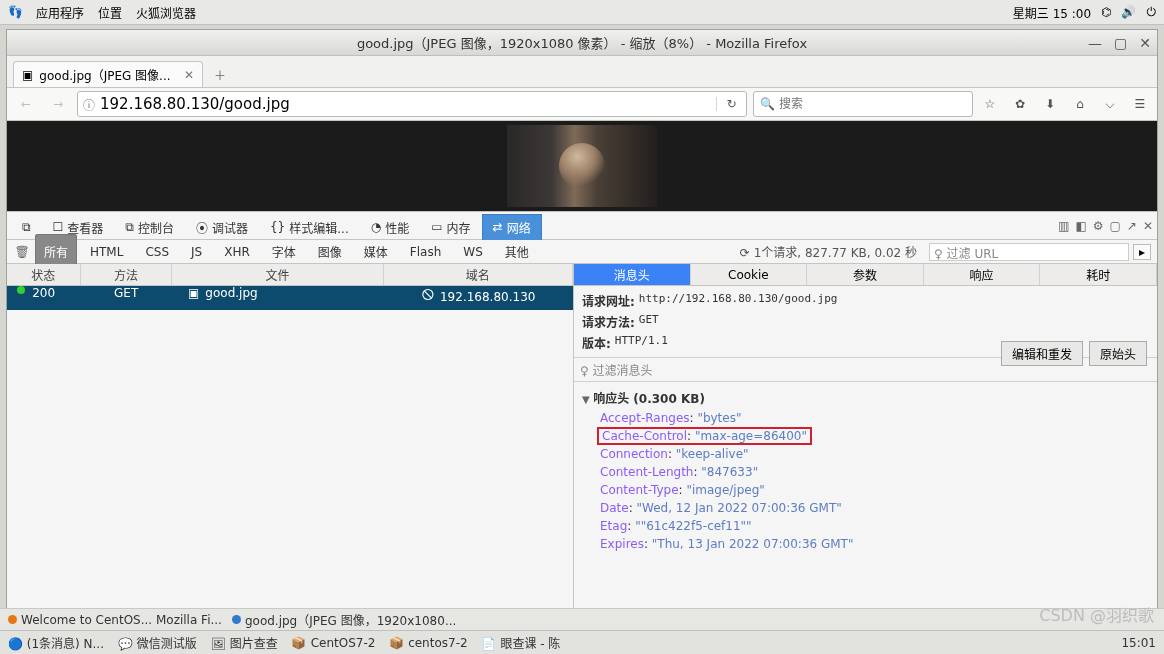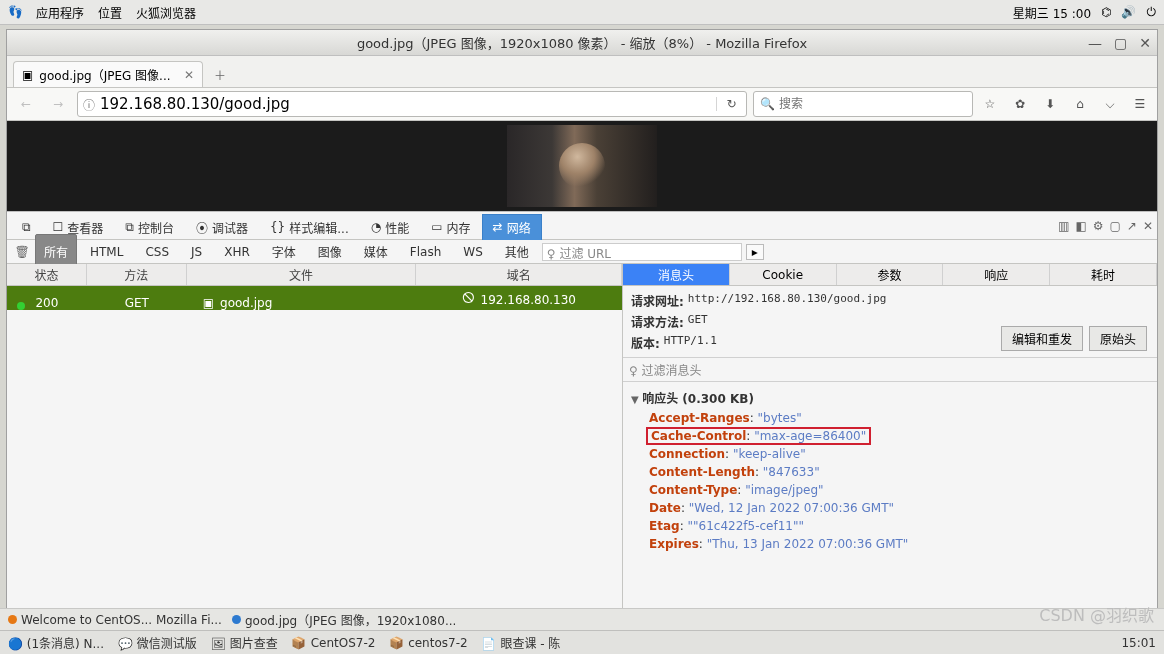--- a/index.html
+++ b/index.html
@@ -39,44 +39,44 @@
 .dt-tabbar .right{display:flex;gap:6px;align-items:center;color:#666;}
 .dt-filterbar{height:24px;display:flex;align-items:center;border-bottom:1px solid #c5c5c2;padding:0 6px;gap:4px;}
 .dt-filterbar .fbtn{padding:8px 8px;border:1px solid transparent;border-radius:2px;color:#333;}
 .dt-filterbar .fbtn.all{background:#888;color:#fff;border-color:#777;}
 .dt-filterbar .trash{color:#666;width:18px;text-align:center;}
 .dt-filterbar .summary{flex:1;text-align:right;color:#555;padding-right:8px;}
 .dt-filterbar .summary::before{content:"⟳ ";}
 .dt-filterbar .filterurl{border:1px solid #ccc;background:#fff;width:200px;height:18px;padding:0 4px;color:#888;}
 .dt-filterbar .play{width:18px;text-align:center;border:1px solid #bbb;background:#fafafa;}
 .split { flex:1; display:flex; min-height:0;}
-.reqlist { width:616px; border-right:1px solid #c5c5c2; display:flex; flex-direction:column;}
+.reqlist { width:567px; border-right:1px solid #c5c5c2; display:flex; flex-direction:column;}
 .reqhead { display:flex; height:22px; background:#edeceb; border-bottom:1px solid #c5c5c2;}
 .reqhead div{border-right:1px solid #d0d0d0;display:flex;align-items:center;justify-content:center;color:#444;}
 .c-state{width:80px;} .c-meth{width:100px;} .c-file{width:230px;} .c-dom{width:206px;}
-.reqrow{display:flex;height:24px;background:#4d7c0f;color:#fff;align-items:flex-end;}
+.reqrow{display:flex;height:24px;background:#0c4a6e;color:#fff;align-items:flex-start;}
 .reqrow .c-state,.reqrow .c-meth,.reqrow .c-file,.reqrow .c-dom{display:flex;align-items:center;justify-content:center;gap:6px;}
 .reqrow .c-file{justify-content:flex-start;padding-left:16px;}
 .reqrow .dot{width:8px;height:8px;border-radius:50%;background:#33d033;display:inline-block;position:absolute;left:10px;}
 .detail { flex:1; display:flex; flex-direction:column; min-width:0;}
 .det-tabs{height:22px;display:flex;background:#edeceb;border-bottom:1px solid #c5c5c2;}
 .det-tabs div{flex:1;display:flex;align-items:center;justify-content:center;border-right:1px solid #d0d0d0;}
 .det-tabs div.on{background:#3b82f6;color:#fff;}
 .det-body{flex:1;overflow:auto;padding:4px 8px;position:relative;}
 .kv{display:flex;align-items:flex-start;padding:2px 0;font-size:12px;}
 .kv .k{font-weight:bold;color:#333;white-space:nowrap;}
 .kv .v{color:#333;margin-left:4px;font-family:"DejaVu Sans Mono",monospace;font-size:11px;}
 .statdot{width:10px;height:10px;border-radius:50%;background:#33c033;display:inline-block;margin-right:4px;vertical-align:middle;}
-.btns-row{position:absolute;right:10px;top:40px;display:flex;gap:6px;margin-left:31px;}
+.btns-row{position:absolute;right:10px;top:55px;display:flex;gap:6px;margin-left:31px;}
 .btns-row button{background:#e8e8e6;border:1px solid #aaa;padding:3px 10px;font-size:12px;}
 .filterhead{border:1px solid #d0d0d0;border-left:none;border-right:none;padding:3px 6px;color:#888;margin:4px -8px;}
 .hsect{padding:3px 0;font-weight:bold;color:#333;}
 .hsect::before{content:"▼ ";font-size:10px;color:#666;}
 .hrow{padding:2px 0 2px 18px;}
-.hrow .hk{color:#c2410c;font-weight:bold;text-align:right;}
+.hrow .hk{color:#8b5cf6;font-weight:normal;text-align:right;}
 .hrow .hv{color:#5c7cc4;}
 .hrow .colon{color:#333;}
 .boxed{border:2px solid #d02030;padding:0 3px;margin:-2px -3px;display:inline-block;}
 .watermark{position:absolute;right:10px;bottom:28px;color:#bdbdbd;font-size:16px;pointer-events:none;}
 .taskbar-low{position:absolute;left:0;right:0;bottom:24px;height:22px;background:#e6e6e3;border-top:1px solid #c8c8c6;display:flex;align-items:center;padding:0 8px;gap:10px;}
 .taskbar-low .titem{display:flex;align-items:center;gap:4px;font-size:11px;color:#333;}
 .taskbar-low .dot{width:9px;height:9px;border-radius:50%;}
 .win-taskbar{position:absolute;left:0;right:0;bottom:0;height:24px;background:#e2e2df;border-top:1px solid #bfbfbd;display:flex;align-items:center;padding:0 8px;gap:14px;font-size:11px;color:#333;}
 .win-taskbar .spacer{flex:1;}
 </style>
@@ -170,20 +170,21 @@
       <span class="fbtn">HTML</span>
       <span class="fbtn">CSS</span>
       <span class="fbtn">JS</span>
       <span class="fbtn">XHR</span>
       <span class="fbtn">字体</span>
       <span class="fbtn">图像</span>
       <span class="fbtn">媒体</span>
       <span class="fbtn">Flash</span>
       <span class="fbtn">WS</span>
       <span class="fbtn">其他</span>
+      <span class="summary">1个请求, 827.77 KB, 0.02 秒</span>
       <span class="filterurl">♀ <span>过滤 URL</span></span>
       <span class="play">▸</span>
     </div>
 
     <div class="split">
       <div class="reqlist">
         <div class="reqhead">
           <div class="c-state">状态</div>
           <div class="c-meth">方法</div>
           <div class="c-file">文件</div>

